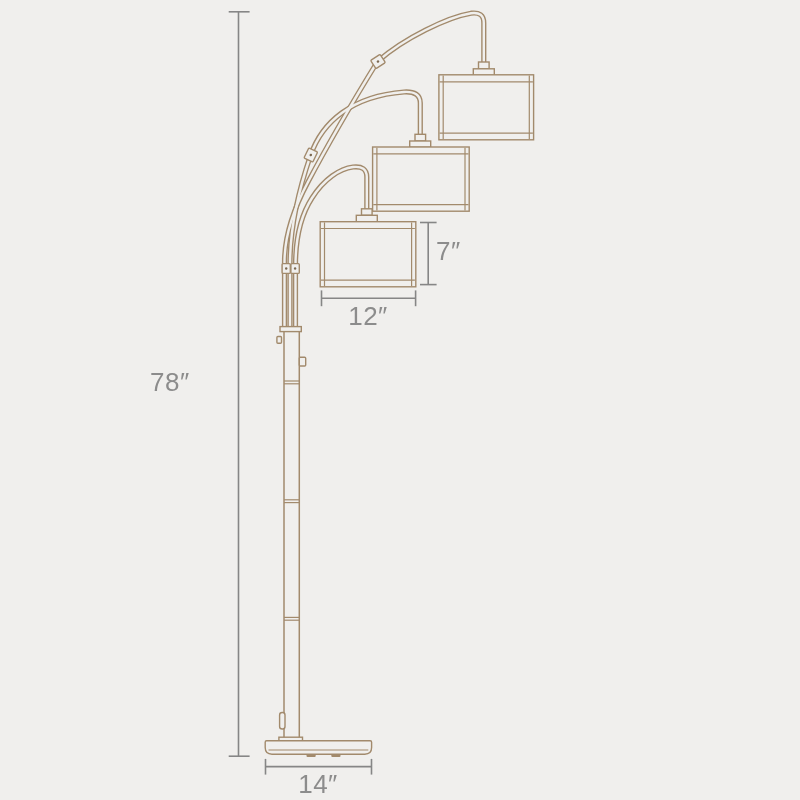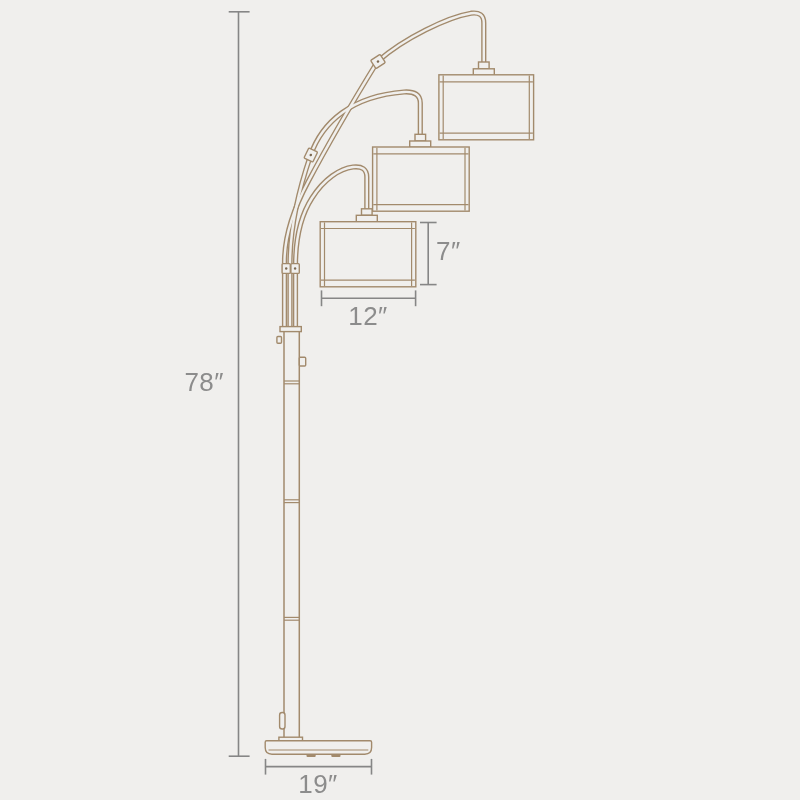--- a/index.html
+++ b/index.html
@@ -21,21 +21,21 @@
   .dot{fill:var(--lamp-dark,#7c6850);stroke:none;}
   
   .dim{stroke:var(--dim-line,#868686);stroke-width:1.6;fill:none;}
   .dim-label{
     position:absolute;
     color:var(--dim-text,#8c8c8c);
     font-size:26px;line-height:28px;
     letter-spacing:0.5px;
     user-select:none;
   }
-  .align-right{text-align:right;}
+  .align-right{text-align:left;}
   .align-center{text-align:center;}
 </style>
 </head>
 <body>
 
 <div class="stage">
 
   <svg width="800" height="800" viewBox="0 0 800 800">
 
     <g class="dim">
@@ -148,14 +148,14 @@
       <rect class="tan-solid" x="331.3" y="754.2" width="9.2" height="2.8" rx="1"></rect>
     </g>
   </svg>
 
   <div class="dim-label align-right" style="left:150px;top:368px;width:74px;">78″</div>
 
   <div class="dim-label" style="left:436px;top:237px;width:40px;">7″</div>
 
   <div class="dim-label align-center" style="left:330px;top:302px;width:76px;">12″</div>
 
-  <div class="dim-label align-center" style="left:280px;top:770px;width:76px;">19″</div>
+  <div class="dim-label align-center" style="left:280px;top:770px;width:76px;">14″</div>
 </div>
 
 </body></html>

